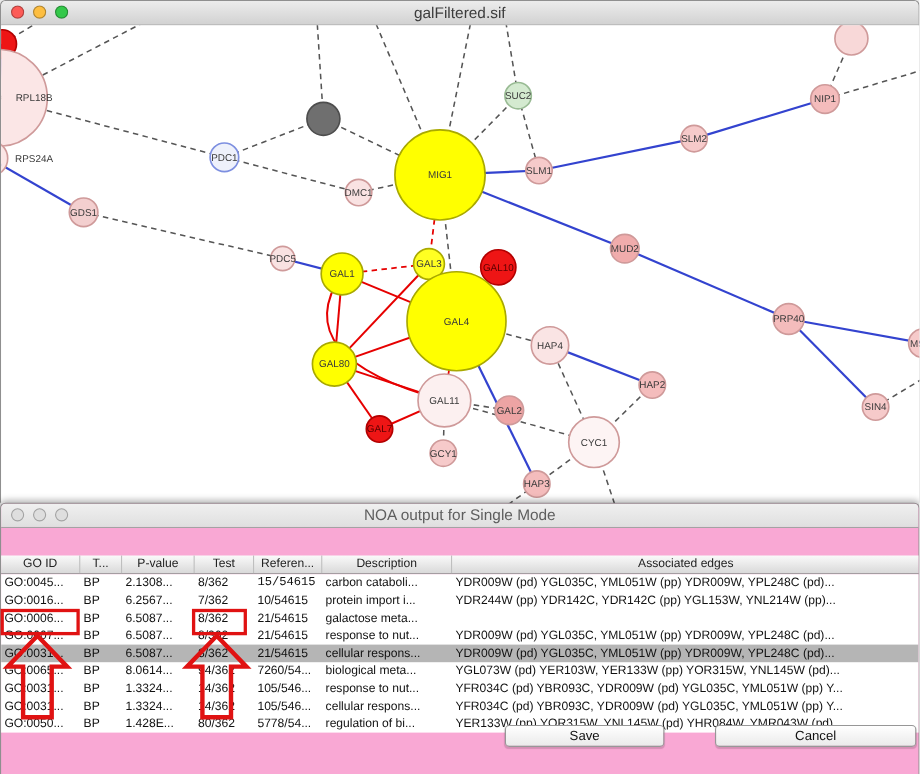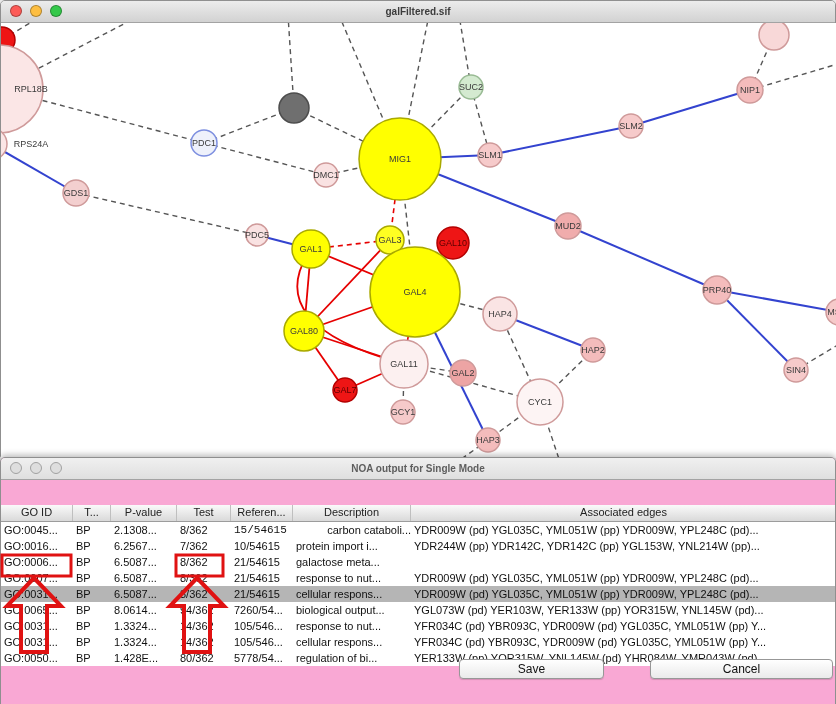--- a/index.html
+++ b/index.html
@@ -3,21 +3,21 @@
 <meta charset="utf-8">
 <style>
   html,body{margin:0;padding:0;background:#ffffff;}
   .stage{position:relative;width:836px;height:704px;overflow:hidden;
          font-family:"Liberation Sans",sans-serif;background:#e8e8e8;}
   .window{position:absolute;left:0;width:836px;box-sizing:border-box;border:1px solid #8f8f8f;}
   .top-window{top:0;height:457px;border-radius:5px 5px 0 0;}
   .titlebar{position:relative;height:21px;background:linear-gradient(#ececec,#d2d2d2);
             border-bottom:1px solid #a3a3a3;border-radius:4px 4px 0 0;}
   .titlebar .title{position:absolute;left:0;right:0;top:0;line-height:21px;text-align:center;
-            font-size:10px;font-weight:bold;color:#3c3c3c;}
+            font-size:14px;font-weight:normal;color:#3c3c3c;}
   .lights{position:absolute;left:9px;top:4px;display:flex;gap:8px;z-index:2;}
   .light{width:12px;height:12px;border-radius:50%;border:1px solid rgba(0,0,0,.3);box-sizing:border-box;}
   .light.hollow{background:#dedede;border-color:#a2a2a2;}
   #graph-svg{display:block;width:836px;height:435px;background:#ffffff;}
   #graph-svg text{font-size:9px;font-family:"Liberation Sans",sans-serif;text-anchor:middle;}
 
   .bottom-window{top:457px;height:306px;background:#f9a8d4;border-radius:5px 5px 0 0;
                  box-shadow:0 -2px 6px rgba(0,0,0,.28);}
   .bottom-window .titlebar{background:linear-gradient(#f0f0f0,#dfdfdf);}
   .bottom-window .title{color:#5e5e5e;}
@@ -184,21 +184,21 @@
           <div class="th" style="width: 118px;">Description</div>
           <div class="th" style="width: 426px;">Associated edges</div>
         </div>
       <div id="table-body" class="tbody">
           <div class="tr">
             <div class="td" style="width: 72px;">GO:0045...</div>
             <div class="td" style="width: 38px;">BP</div>
             <div class="td" style="width: 66px;">2.1308...</div>
             <div class="td" style="width: 54px;">8/362</div>
             <div class="td" style="width: 62px; font-family: Liberation Mono, monospace;">15/54615</div>
-            <div class="td" style="width: 118px; text-align: right;">carbon cataboli...</div>
+            <div class="td" style="width: 118px;">carbon cataboli...</div>
             <div class="td" style="width: 426px;">YDR009W (pd) YGL035C, YML051W (pp) YDR009W, YPL248C (pd)...</div>
           </div>
           <div class="tr">
             <div class="td" style="width: 72px;">GO:0016...</div>
             <div class="td" style="width: 38px;">BP</div>
             <div class="td" style="width: 66px;">6.2567...</div>
             <div class="td" style="width: 54px;">7/362</div>
             <div class="td" style="width: 62px;">10/54615</div>
             <div class="td" style="width: 118px;">protein import i...</div>
             <div class="td" style="width: 426px;">YDR244W (pp) YDR142C, YDR142C (pp) YGL153W, YNL214W (pp)...</div>
@@ -228,21 +228,21 @@
             <div class="td" style="width: 62px;">21/54615</div>
             <div class="td" style="width: 118px;">cellular respons...</div>
             <div class="td" style="width: 426px;">YDR009W (pd) YGL035C, YML051W (pp) YDR009W, YPL248C (pd)...</div>
           </div>
           <div class="tr">
             <div class="td" style="width: 72px;">GO:0065...</div>
             <div class="td" style="width: 38px;">BP</div>
             <div class="td" style="width: 66px;">8.0614...</div>
             <div class="td" style="width: 54px;">94/362</div>
             <div class="td" style="width: 62px;">7260/54...</div>
-            <div class="td" style="width: 118px;">biological output...</div>
+            <div class="td" style="width: 118px;">biological meta...</div>
             <div class="td" style="width: 426px;">YGL073W (pd) YER103W, YER133W (pp) YOR315W, YNL145W (pd)...</div>
           </div>
           <div class="tr">
             <div class="td" style="width: 72px;">GO:0031...</div>
             <div class="td" style="width: 38px;">BP</div>
             <div class="td" style="width: 66px;">1.3324...</div>
             <div class="td" style="width: 54px;">14/362</div>
             <div class="td" style="width: 62px;">105/546...</div>
             <div class="td" style="width: 118px;">response to nut...</div>
             <div class="td" style="width: 426px;">YFR034C (pd) YBR093C, YDR009W (pd) YGL035C, YML051W (pp) Y...</div>

